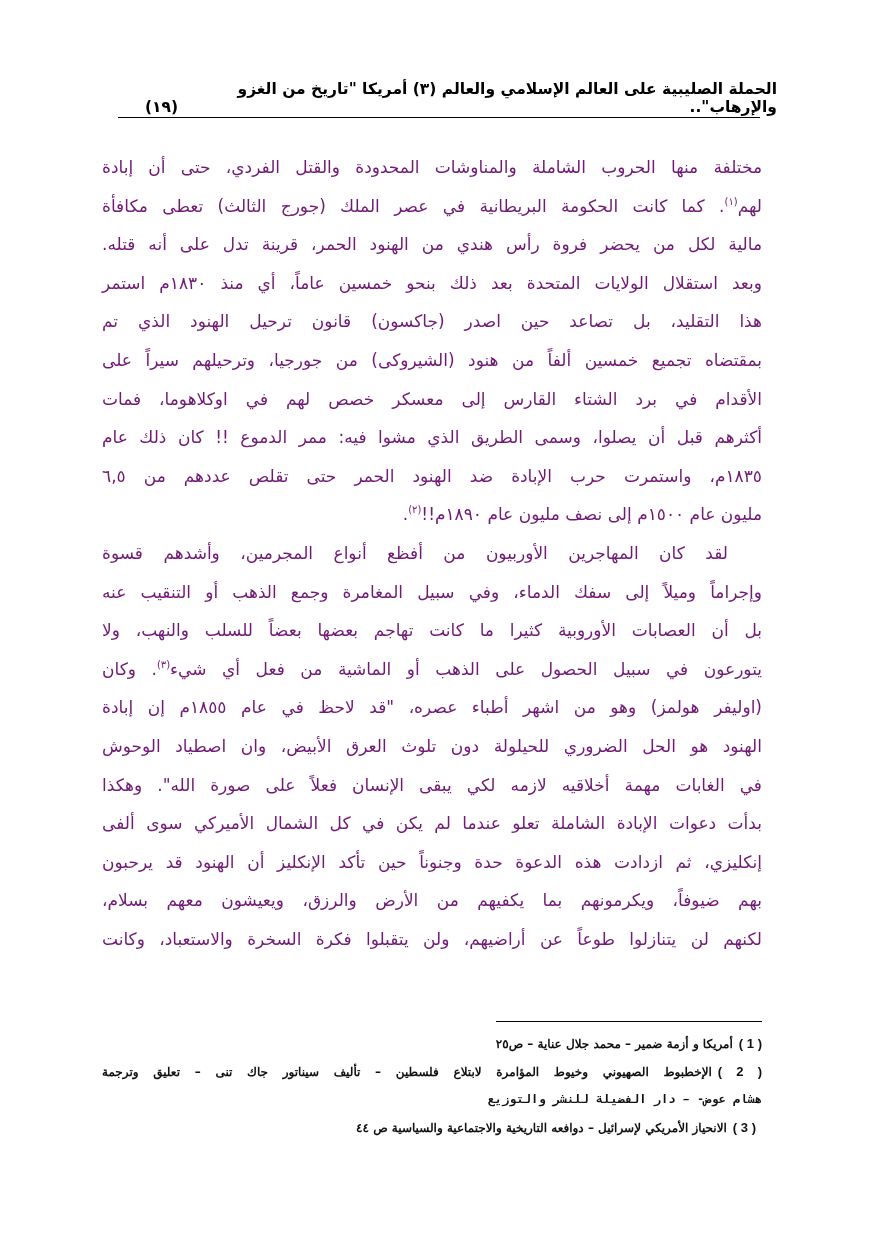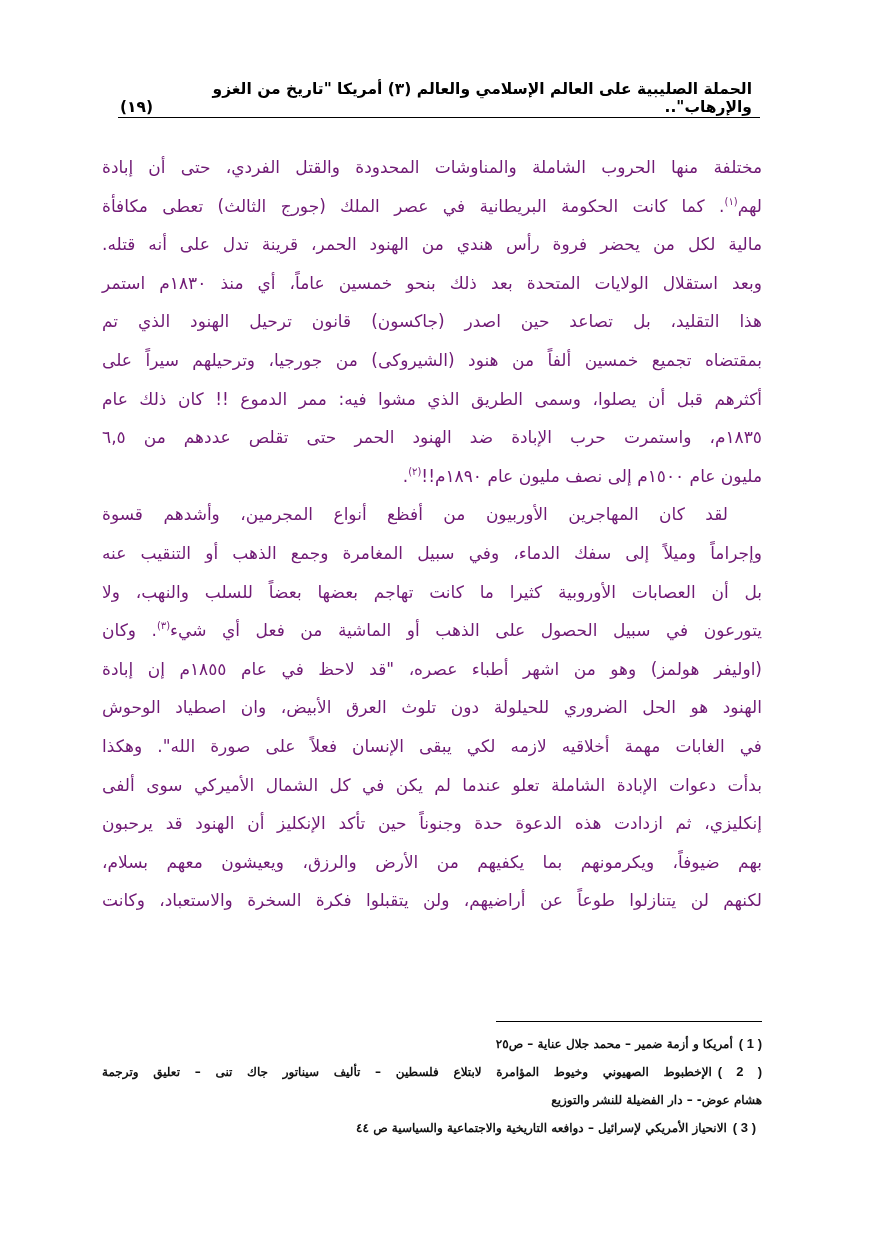--- a/index.html
+++ b/index.html
@@ -15,21 +15,21 @@
       font-family: "DejaVu Sans", sans-serif;
       color: #111111;
     }
     .page {
       position: absolute;
       left: 0; top: 0;
       width: 875px; height: 1240px;
     }
     .header {
       position: absolute;
-      left: 110px;
+      left: 135px;
       width: 642px;
       top: 88px;
       height: 28px;
       direction: rtl;
       display: flex;
       justify-content: space-between;
       align-items: flex-end;
       font-weight: bold;
       font-size: 15.5px;
       color: #000;
@@ -104,20 +104,21 @@
       text-align-last: justify;
     }
     .fn .mark {
       font-family: "Liberation Sans", sans-serif;
       font-weight: bold;
       font-size: 13px;
       margin-left: 6px;
     }
     .fn.cont {
       padding-right: 0;
+      font-family: Liberation Mono, monospace;
     }
     .fn.indent3 {
       padding-right: 6px;
     }
   </style>
 </head>
 <body>
 
 <div class="page">
 
@@ -127,20 +128,21 @@
   </div>
   <div class="header-rule"></div>
 
   <div class="body-text">
     <span class="line">مختلفة منها الحروب الشاملة والمناوشات المحدودة والقتل الفردي، حتى أن إبادة</span>
     <span class="line"><span>لهم</span><sup>(١)</sup><span>. كما كانت الحكومة البريطانية في عصر الملك (جورج الثالث) تعطى مكافأة</span></span>
     <span class="line">مالية لكل من يحضر فروة رأس هندي من الهنود الحمر، قرينة تدل على أنه قتله.</span>
     <span class="line">وبعد استقلال الولايات المتحدة بعد ذلك بنحو خمسين عاماً، أي منذ ١٨٣٠م استمر</span>
     <span class="line">هذا التقليد، بل تصاعد حين اصدر (جاكسون) قانون ترحيل الهنود الذي تم</span>
     <span class="line">بمقتضاه تجميع خمسين ألفاً من هنود (الشيروكى) من جورجيا، وترحيلهم سيراً على</span>
+    <span class="line">الأقدام في برد الشتاء القارس إلى معسكر خصص لهم في اوكلاهوما، فمات</span>
     <span class="line">أكثرهم قبل أن يصلوا، وسمى الطريق الذي مشوا فيه: ممر الدموع !! كان ذلك عام</span>
     <span class="line">١٨٣٥م، واستمرت حرب الإبادة ضد الهنود الحمر حتى تقلص عددهم من ٦,٥</span>
     <span class="line last"><span>مليون عام ١٥٠٠م إلى نصف مليون عام ١٨٩٠م!!</span><sup>(٢)</sup><span>.</span></span>
     <span class="line indent">لقد كان المهاجرين الأوربيون من أفظع أنواع المجرمين، وأشدهم قسوة</span>
     <span class="line">وإجراماً وميلاً إلى سفك الدماء، وفي سبيل المغامرة وجمع الذهب أو التنقيب عنه</span>
     <span class="line">بل أن العصابات الأوروبية كثيرا ما كانت تهاجم بعضها بعضاً للسلب والنهب، ولا</span>
     <span class="line"><span>يتورعون في سبيل الحصول على الذهب أو الماشية من فعل أي شيء</span><sup>(٣)</sup><span>. وكان</span></span>
     <span class="line">(اوليفر هولمز) وهو من اشهر أطباء عصره، "قد لاحظ في عام ١٨٥٥م إن إبادة</span>
     <span class="line">الهنود هو الحل الضروري للحيلولة دون تلوث العرق الأبيض، وان اصطياد الوحوش</span>
     <span class="line">في الغابات مهمة أخلاقيه لازمه لكي يبقى الإنسان فعلاً على صورة الله". وهكذا</span>

